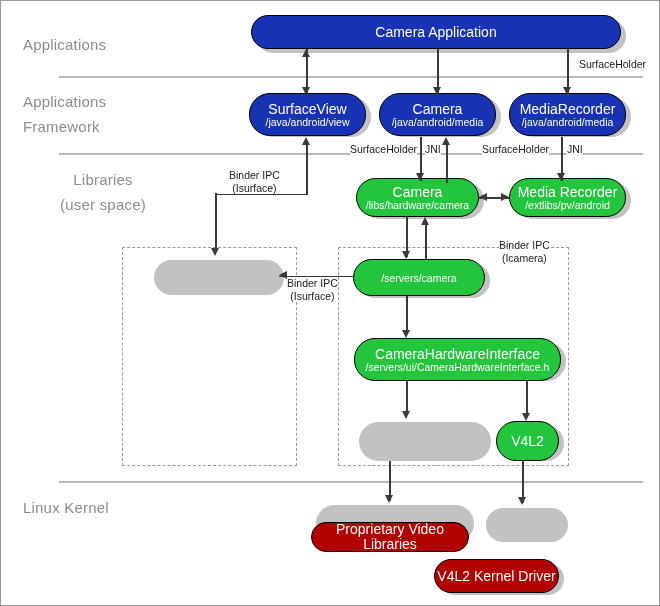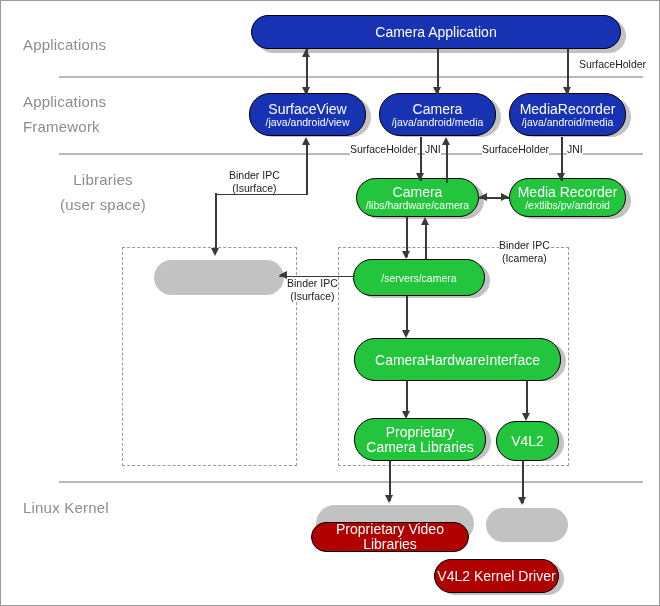--- a/index.html
+++ b/index.html
@@ -159,26 +159,24 @@
   <div class="shadow" style="left:153px;top:259px;width:130px;height:35px;border-radius:18px;"></div>
 
   <div class="shadow" style="left:357px;top:262px;width:132px;height:35px;border-radius:18px;"></div>
   <div class="node green" style="left:352px;top:258px;width:132px;height:37px;border-radius:19px;">
     <span class="t2">/servers/camera</span>
   </div>
 
   <div class="shadow" style="left:358px;top:341px;width:207px;height:39px;border-radius:20px;"></div>
   <div class="node green" style="left:353px;top:337px;width:207px;height:43px;border-radius:21px;">
     <span class="t1">CameraHardwareInterface</span>
+    <span class="t2">/servers/ui/CameraHardwareInterface.h</span>
   </div>
 
   <div class="shadow" style="left:358px;top:421px;width:132px;height:39px;border-radius:20px;"></div>
-  <div class="node green wrap" style="left:353px;top:417px;width:132px;height:43px;border-radius:21px;padding:0 10px;">
-    <span class="t1">Proprietary Camera Libraries</span>
-  </div>
 
   <div class="shadow" style="left:500px;top:424px;width:63px;height:36px;border-radius:18px;"></div>
   <div class="node green" style="left:495px;top:420px;width:63px;height:40px;border-radius:20px;">
     <span class="t1">V4L2</span>
   </div>
 
   <div class="shadow" style="left:315px;top:504px;width:158px;height:37px;border-radius:19px;"></div>
   <div class="node red wrap" style="left:310px;top:500px;width:158px;height:30px;border-radius:20px;padding:0 12px;margin-top:21px;">
     <span class="t1">Proprietary Video Libraries</span>
   </div>

